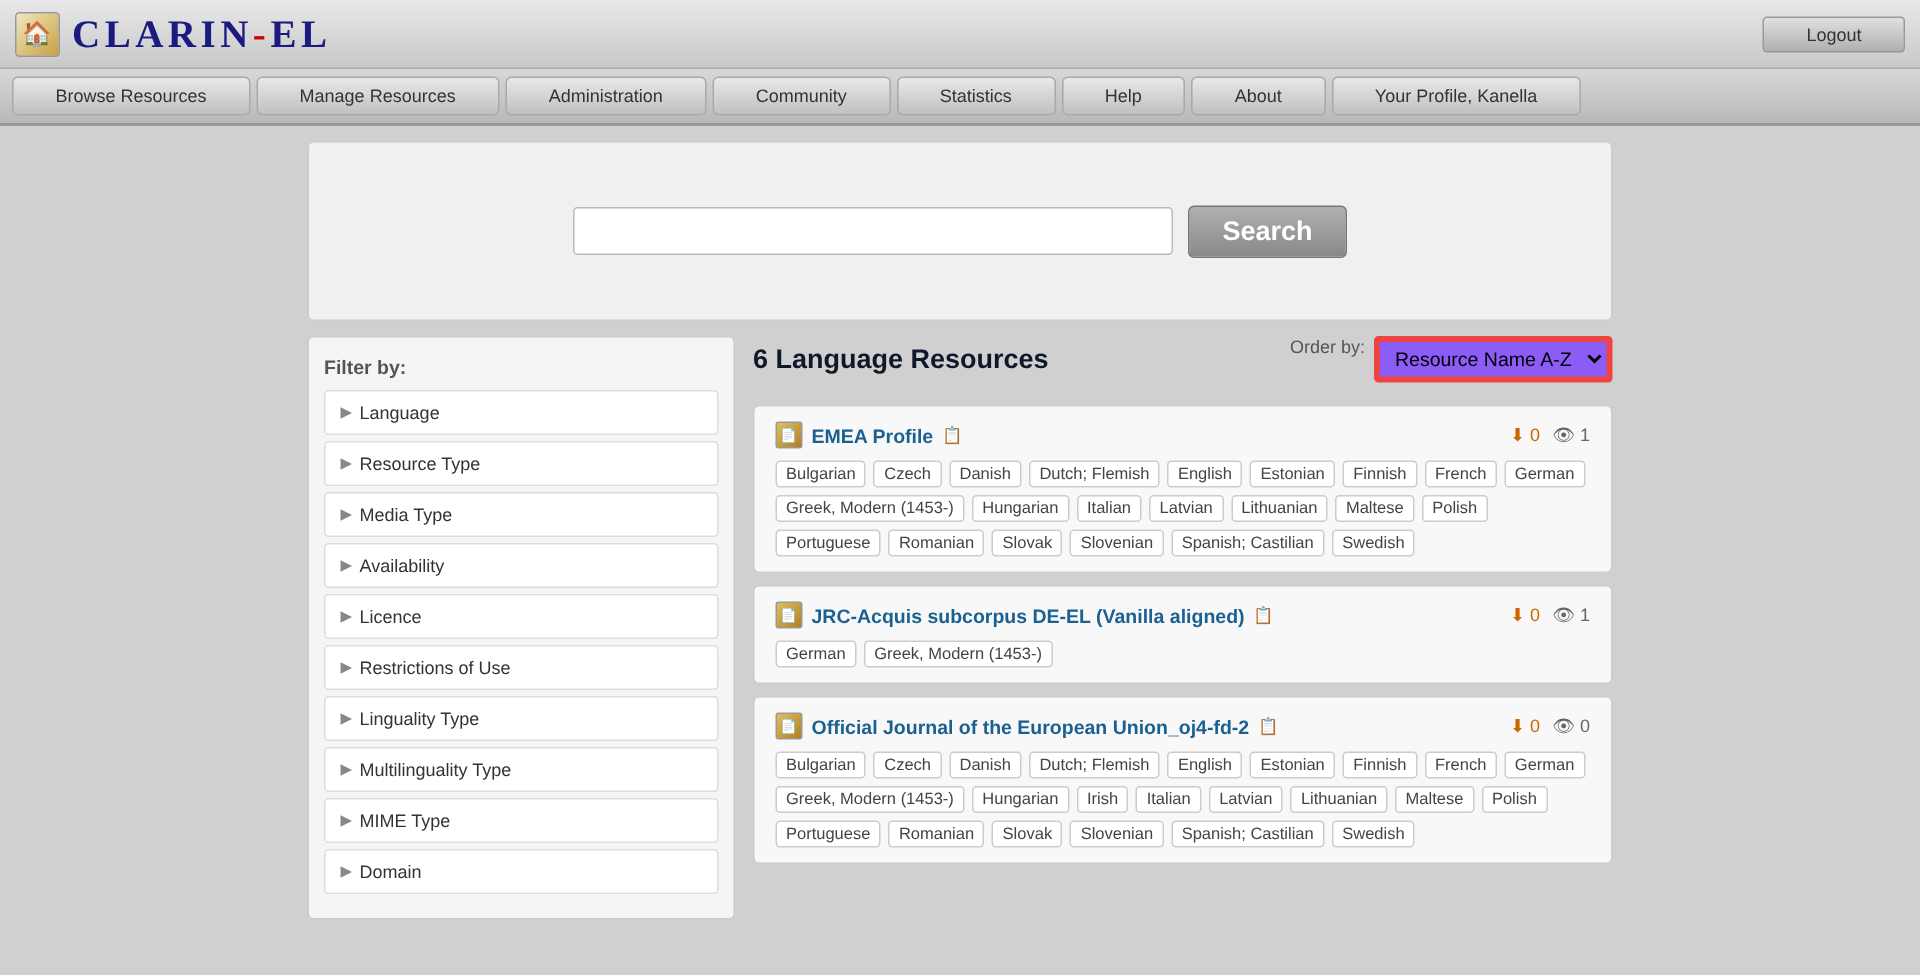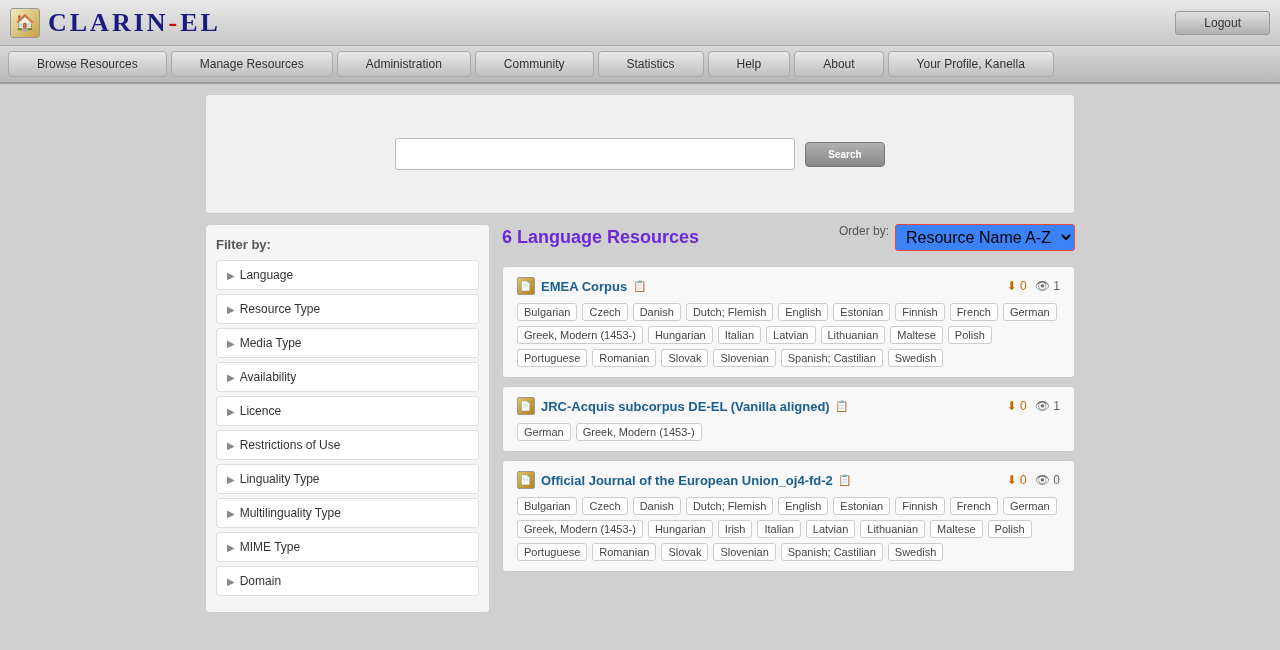--- a/index.html
+++ b/index.html
@@ -87,21 +87,21 @@
       padding: 4px 8px;
       font-size: 13px;
       background: #fff;
     }
     #search-btn {
       background: linear-gradient(180deg, #b0b0b0 0%, #888 100%);
       border: 1px solid #777;
       border-radius: 4px;
       padding: 6px 22px;
       cursor: pointer;
-      font-size: 10px;
+      font-size: 18px;
       color: #fff;
       font-weight: bold;
     }
 
     
     #main {
       display: flex;
       width: 870px;
       max-width: 95%;
       margin: 0 auto 20px;
@@ -146,35 +146,35 @@
     #results-header {
       display: flex;
       align-items: center;
       justify-content: space-between;
       margin-bottom: 10px;
       padding-bottom: 5px;
     }
     #results-count {
       font-size: 18px;
       font-weight: bold;
-      color: #6d28d9;
+      color: #0f172a;
     }
     #order-by-area {
       display: flex;
       align-items: flex-start;
       gap: 6px;
       font-size: 12px;
       color: #555;
     }
     #order-select {
-      border: 1px solid #ef4444;
+      border: 4px solid #ef4444;
       border-radius: 3px;
       padding: 3px 6px;
-      font-size: 16px;
-      background: #3b82f6;
+      font-size: 13px;
+      background: #8b5cf6;
     }
 
     
     .resource-card {
       background: #f8f8f8;
       border: 1px solid #ccc;
       border-radius: 4px;
       padding: 10px 14px;
       margin-bottom: 8px;
     }
@@ -327,21 +327,21 @@
         <div id="order-by-area">
           <span>Order by:</span>
           <select id="order-select"><option>Resource Name A-Z</option><option>Resource Name Z-A</option><option>Date Added</option><option>Most Viewed</option></select>
         </div>
       </div>
       <div id="resource-list">
           <div class="resource-card">
     <div class="resource-header">
       <div class="resource-title-area">
         <div class="resource-icon">📄</div>
-        <span class="resource-name">EMEA Corpus</span>
+        <span class="resource-name">EMEA Profile</span>
         <span class="resource-meta-icon">📋</span>
       </div>
       <div class="resource-stats">
         <span class="stat-item stat-download">⬇ 0</span>
         <span class="stat-item stat-view">👁 1</span>
       </div>
     </div>
     <div class="tag-container">
               <span class="lang-tag">Bulgarian</span>
               <span class="lang-tag">Czech</span>

